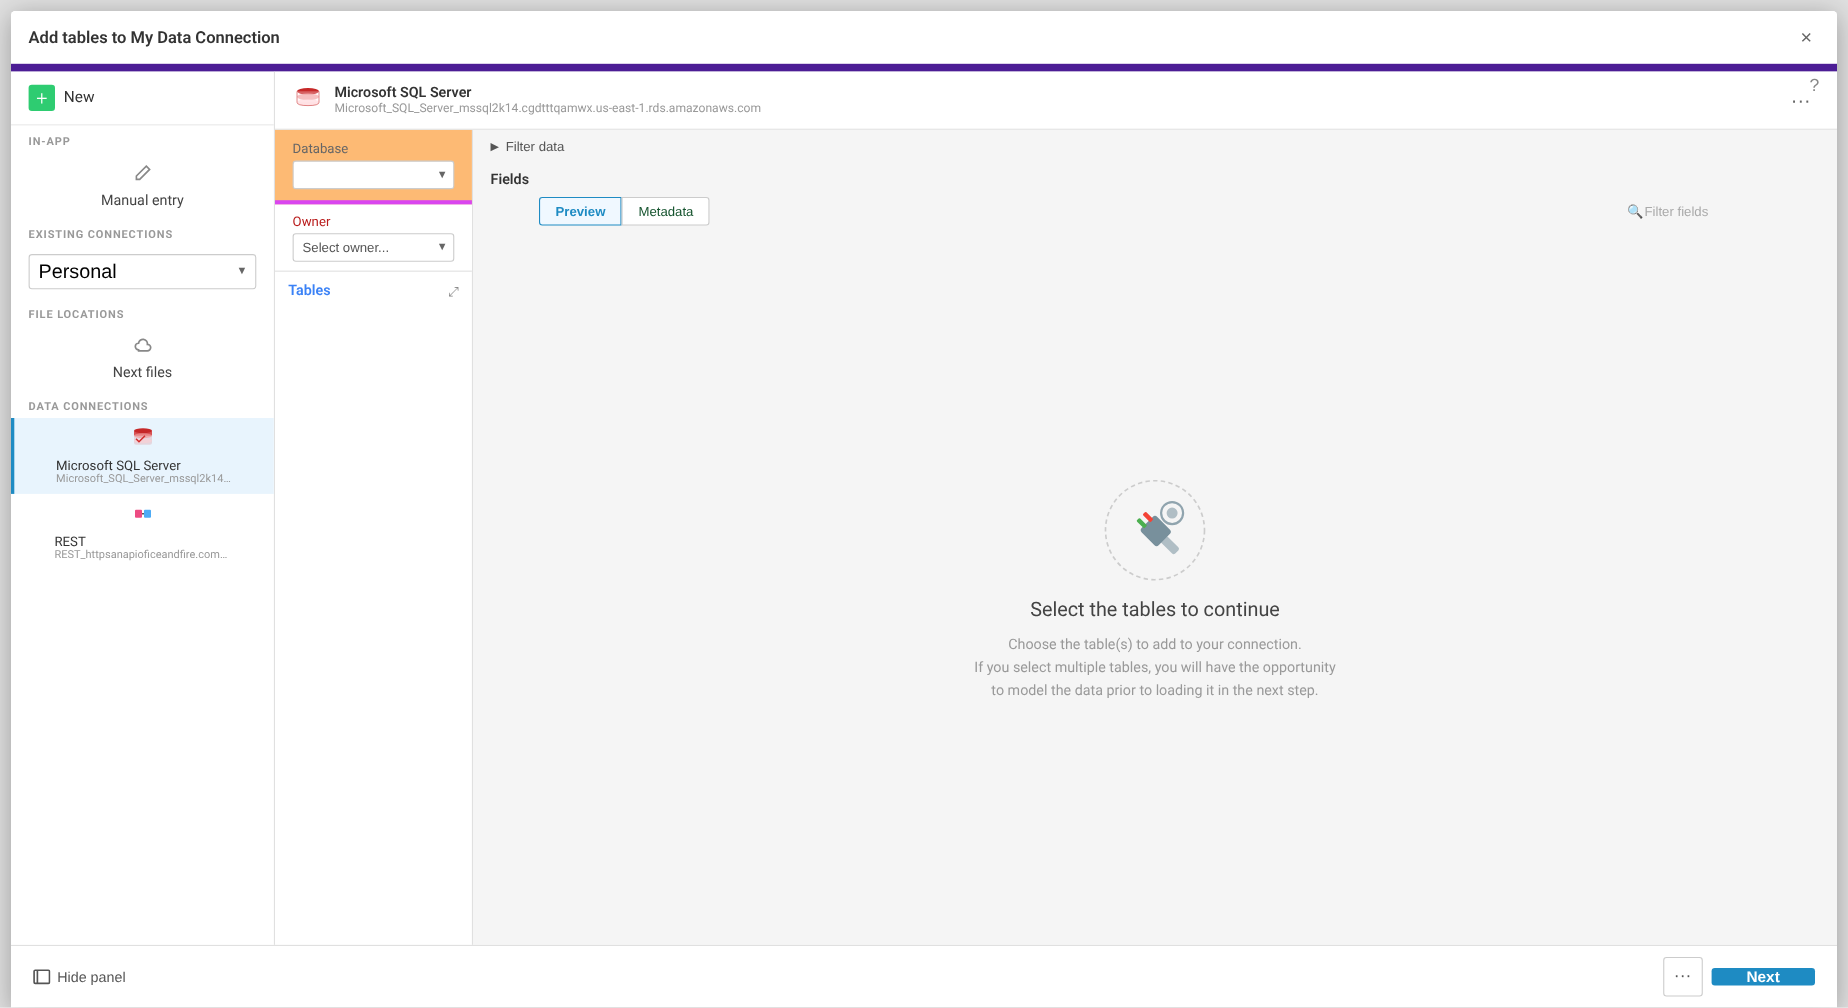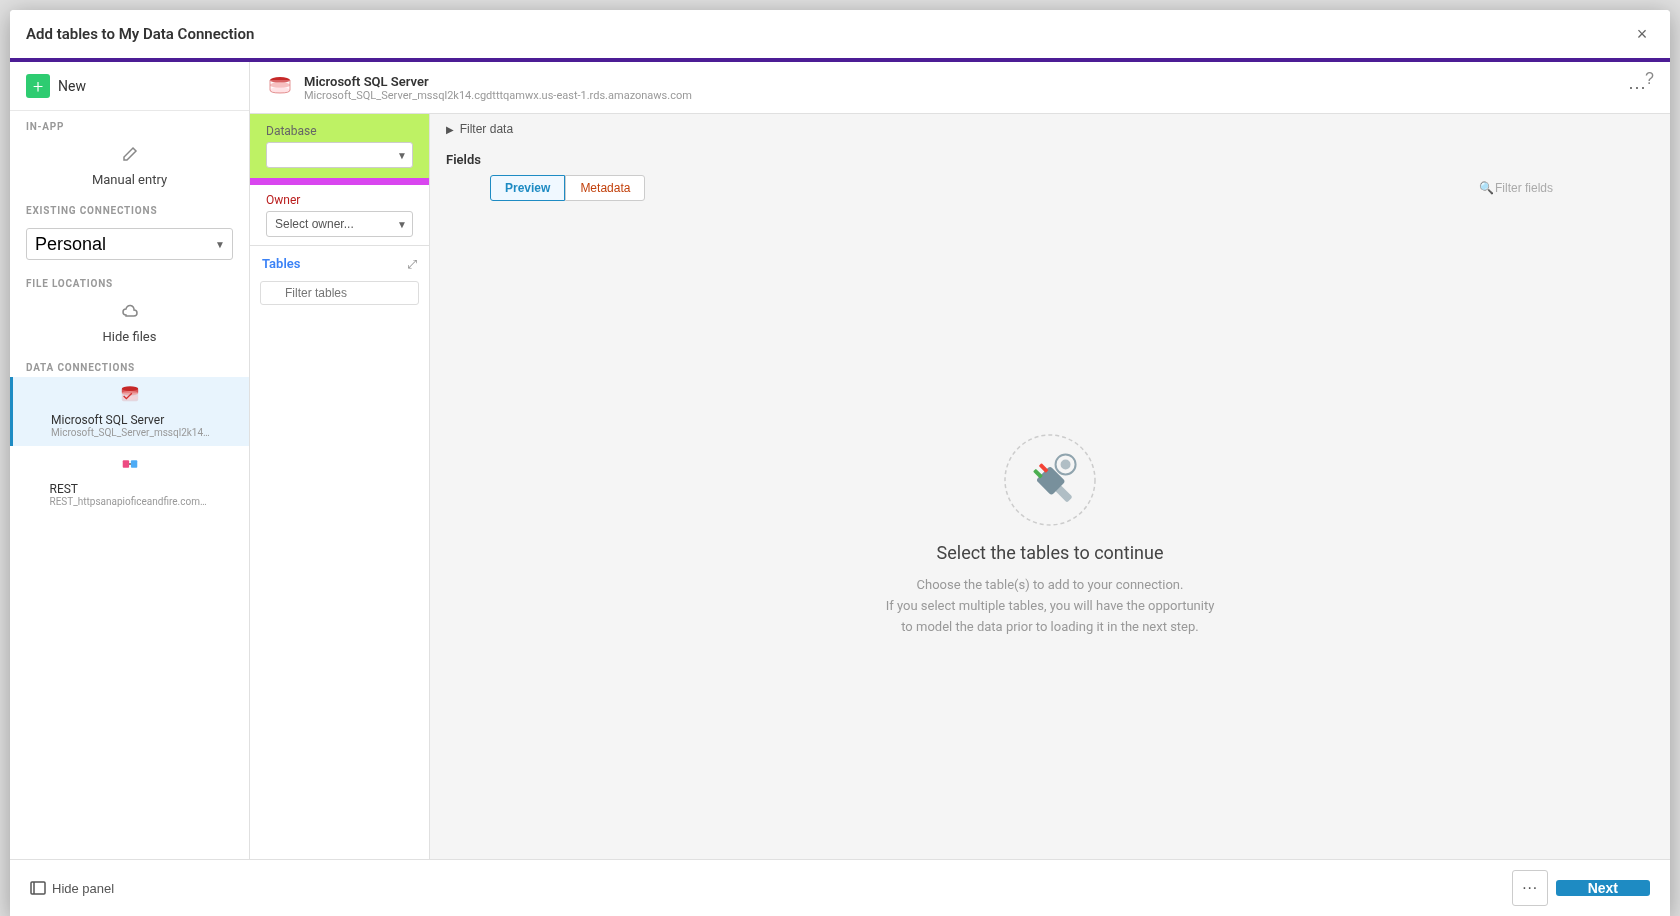--- a/index.html
+++ b/index.html
@@ -27,21 +27,21 @@
       box-shadow: 0 4px 24px rgba(0,0,0,0.3);
       overflow: hidden;
     }
 
     
     .modal-header {
       display: flex;
       align-items: center;
       justify-content: space-between;
       padding: 12px 16px;
-      border-bottom: 4px solid #4c1d95;
+      border-bottom: 7px solid #4c1d95;
       background: #fff;
       flex-shrink: 0;
     }
     .modal-title {
       font-size: 15px;
       font-weight: 600;
       color: #333;
     }
     .modal-close {
       width: 24px;
@@ -331,21 +331,21 @@
     .tab-group {
       display: flex;
       gap: 0;
     }
     .tab-btn {
       padding: 5px 14px;
       font-size: 12px;
       border: 1px solid #ccc;
       background: #fff;
       cursor: pointer;
-      color: #c2410c;
+      color: #14532d;
     }
     .tab-btn:first-child {
       border-radius: 3px 0 0 3px;
       margin-left: 44px;
     }
     .tab-btn:last-child {
       border-radius: 0 3px 3px 0;
     }
     .tab-btn.active {
       background: #f0f8ff;
@@ -452,22 +452,22 @@
       color: #fff;
       border: none;
       border-radius: 3px;
       font-size: 14px;
       font-weight: 600;
       cursor: pointer;
     }
 
     
     .db-section {
-      background: #bef264;
-      border-bottom: 7px solid #d946ef;
+      background: #fdba74;
+      border-bottom: 4px solid #d946ef;
       padding: 10px 16px;
     }
     .db-label {
       font-size: 12px;
       color: #666;
       margin-bottom: 4px;
     }
     .db-select-wrapper {
       position: relative;
     }
@@ -556,21 +556,21 @@
       </div>
 
       <div class="sidebar-section-label">FILE LOCATIONS</div>
 
       <div class="sidebar-item">
         <div class="item-icon cloud-icon">
           <svg width="18" height="14" viewBox="0 0 18 14" fill="none" stroke="#888" stroke-width="1.5">
             <path d="M5 11a3 3 0 1 1 0-6 4 4 0 1 1 8 1 3 3 0 1 1 0 6H5z"></path>
           </svg>
         </div>
-        <span>Hide files</span>
+        <span>Next files</span>
       </div>
 
       <div class="sidebar-section-label">DATA CONNECTIONS</div>
 
       <div class="sidebar-item active">
         <div class="item-icon">
           <svg width="22" height="22" viewBox="0 0 22 22">
             <rect x="2" y="4" width="18" height="14" rx="2" fill="#d32f2f" opacity="0.15"></rect>
             <rect x="2" y="4" width="18" height="5" rx="1" fill="#d32f2f" opacity="0.8"></rect>
             <ellipse cx="11" cy="4" rx="9" ry="2.5" fill="#c62828"></ellipse>
@@ -643,26 +643,20 @@
                 <option>Select owner...</option>
               </select>
               <span style="position:absolute;right:6px;top:50%;transform:translateY(-50%);pointer-events:none;color:#666;font-size:10px;">▼</span>
             </div>
           </div>
 
           <div style="flex:1;display:flex;flex-direction:column;">
             <div class="tables-panel-header">
               <span class="tables-panel-title">Tables</span>
               <span class="expand-icon">⤢</span>
-            </div>
-            <div class="tables-search">
-              <div class="search-wrapper">
-                <span class="search-icon-inner">🔍</span>
-                <input class="tables-search-input" type="text" style="width: 100%; border: 1px solid rgb(221, 221, 221); border-radius: 3px; padding: 4px 8px 4px 24px; font-size: 12px;" placeholder="Filter tables">
-              </div>
             </div>
           </div>
         </div>
 
         <div class="fields-panel">
 
           <div class="filter-data-row">
             <button class="filter-data-btn">
               <span class="play-icon">▶</span>
               <span>Filter data</span>

